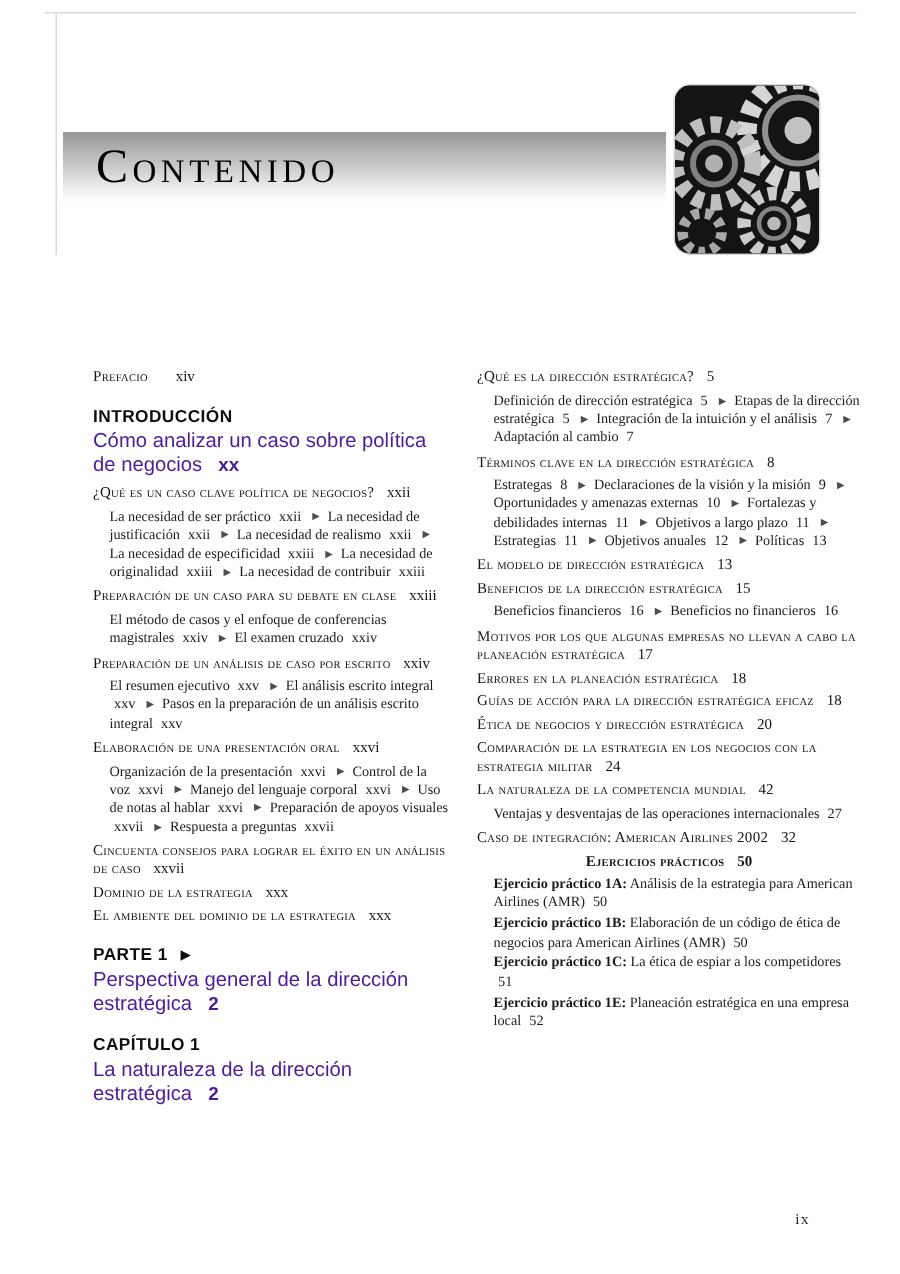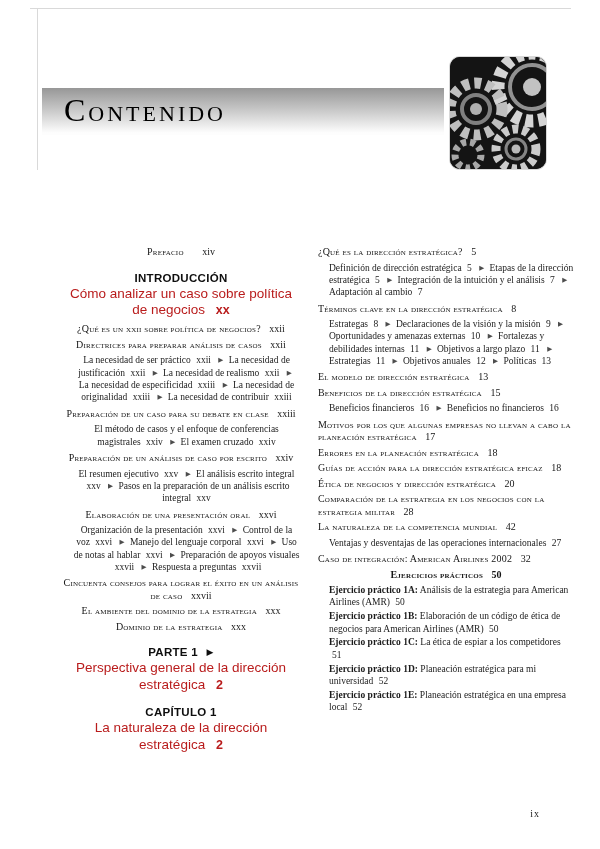--- a/index.html
+++ b/index.html
@@ -24,42 +24,42 @@
   .title-initial{font-size:32px;}
   .gears{
     position:absolute;left:450px;top:57px;width:96px;height:112px;
     border-radius:10px;overflow:hidden;background:#141414;
     box-shadow:0 0 0 1px #d8d8d8;
   }
 
   
   .columns{position:absolute;left:62px;top:243px;width:512px;display:flex;gap:18px;}
   .col{min-width:0;}
-  .col-left{width:238px;text-align:center;}
+  .col-left{width:238px;}
   .col-right{width:256px;}
 
   .toc-entry{font-size:10px;line-height:1.25;margin:3px 0;color:#151515;}
   .toc-entry .entry-text{font-variant:small-caps;letter-spacing:0.2px;}
   .toc-entry .pg{margin-left:6px;}
   .toc-entry.wide .pg{margin-left:16px;}
   .toc-entry.bold{font-weight:bold;text-align:center;}
 
   .toc-sub{font-size:9.5px;line-height:1.3;margin:1px 0 4px 11px;color:#1b1b1b;}
   .toc-sub .pg{margin-left:3px;}
   .tri{font-size:6.5px;color:#4d4d4d;margin:0 3px 0 5px;vertical-align:1px;}
 
   .toc-heading{
     font-family:"Liberation Sans","DejaVu Sans",sans-serif;font-weight:bold;
-    font-size:11.5px;letter-spacing:0.3px;color:#0e0e0e;margin:13px 12px 2px;
+    font-size:11.5px;letter-spacing:0.3px;color:#0e0e0e;margin:13px 0 2px;
   }
   .part-arrow{font-size:9px;margin-left:5px;vertical-align:1px;}
 
   .toc-subtitle{
     font-family:"Liberation Sans","DejaVu Sans",sans-serif;
-    font-size:13.5px;line-height:1.22;color:#b91c1c;margin:0 0 5px;
+    font-size:13.5px;line-height:1.22;color:#4c1d95;margin:0 0 5px;
   }
   .toc-subtitle .pg{margin-left:7px;font-weight:bold;font-size:12.5px;}
 
   .toc-exercises{font-size:9.5px;line-height:1.3;margin:0 0 4px 11px;font-family:Liberation Serif, serif;}
   .exercise{margin:0 0 1.5px;}
   .ex-label{font-weight:bold;}
   .exercise .pg{margin-left:3px;}
 
   .folio{
     position:absolute;right:60px;top:808px;
@@ -94,59 +94,57 @@
         <circle cx="18" cy="98" r="13" fill="none" stroke="#b5b5b5" stroke-width="7" stroke-dasharray="5 4"></circle>
       </g>
     </svg>
   </div>
 
   <div class="columns">
     <div class="col col-left">
         <div class="toc-entry wide"><span class="entry-text">Prefacio</span> <span class="pg">xiv</span></div>
         <div class="toc-heading"><span>INTRODUCCIÓN</span></div>
         <div class="toc-subtitle"><span>Cómo analizar un caso sobre política de negocios</span> <span class="pg">xx</span></div>
-        <div class="toc-entry"><span class="entry-text">¿Qué es un xxii sobre política de negocios?</span> <span class="pg">xxii</span></div>
-        <div class="toc-entry"><span class="entry-text">Directrices para preparar análisis de casos</span> <span class="pg">xxii</span></div>
+        <div class="toc-entry"><span class="entry-text">¿Qué es un caso clave política de negocios?</span> <span class="pg">xxii</span></div>
         <div class="toc-sub"><span class="sub-text">La necesidad de ser práctico</span> <span class="pg">xxii</span> <span class="tri">▶</span> <span class="sub-text">La necesidad de justificación</span> <span class="pg">xxii</span> <span class="tri">▶</span> <span class="sub-text">La necesidad de realismo</span> <span class="pg">xxii</span> <span class="tri">▶</span> <span class="sub-text">La necesidad de especificidad</span> <span class="pg">xxiii</span> <span class="tri">▶</span> <span class="sub-text">La necesidad de originalidad</span> <span class="pg">xxiii</span> <span class="tri">▶</span> <span class="sub-text">La necesidad de contribuir</span> <span class="pg">xxiii</span></div>
         <div class="toc-entry"><span class="entry-text">Preparación de un caso para su debate en clase</span> <span class="pg">xxiii</span></div>
         <div class="toc-sub"><span class="sub-text">El método de casos y el enfoque de conferencias magistrales</span> <span class="pg">xxiv</span> <span class="tri">▶</span> <span class="sub-text">El examen cruzado</span> <span class="pg">xxiv</span></div>
         <div class="toc-entry"><span class="entry-text">Preparación de un análisis de caso por escrito</span> <span class="pg">xxiv</span></div>
         <div class="toc-sub"><span class="sub-text">El resumen ejecutivo</span> <span class="pg">xxv</span> <span class="tri">▶</span> <span class="sub-text">El análisis escrito integral</span> <span class="pg">xxv</span> <span class="tri">▶</span> <span class="sub-text">Pasos en la preparación de un análisis escrito integral</span> <span class="pg">xxv</span></div>
         <div class="toc-entry"><span class="entry-text">Elaboración de una presentación oral</span> <span class="pg">xxvi</span></div>
         <div class="toc-sub"><span class="sub-text">Organización de la presentación</span> <span class="pg">xxvi</span> <span class="tri">▶</span> <span class="sub-text">Control de la voz</span> <span class="pg">xxvi</span> <span class="tri">▶</span> <span class="sub-text">Manejo del lenguaje corporal</span> <span class="pg">xxvi</span> <span class="tri">▶</span> <span class="sub-text">Uso de notas al hablar</span> <span class="pg">xxvi</span> <span class="tri">▶</span> <span class="sub-text">Preparación de apoyos visuales</span> <span class="pg">xxvii</span> <span class="tri">▶</span> <span class="sub-text">Respuesta a preguntas</span> <span class="pg">xxvii</span></div>
         <div class="toc-entry"><span class="entry-text">Cincuenta consejos para lograr el éxito en un análisis de caso</span> <span class="pg">xxvii</span></div>
+        <div class="toc-entry"><span class="entry-text">Dominio de la estrategia</span> <span class="pg">xxx</span></div>
         <div class="toc-entry"><span class="entry-text">El ambiente del dominio de la estrategia</span> <span class="pg">xxx</span></div>
-        <div class="toc-entry"><span class="entry-text">Dominio de la estrategia</span> <span class="pg">xxx</span></div>
         <div class="toc-heading"><span>PARTE 1</span> <span class="part-arrow">▶</span></div>
         <div class="toc-subtitle"><span>Perspectiva general de la dirección estratégica</span> <span class="pg">2</span></div>
         <div class="toc-heading"><span>CAPÍTULO 1</span></div>
         <div class="toc-subtitle"><span>La naturaleza de la dirección estratégica</span> <span class="pg">2</span></div>
       </div>
     <div class="col col-right">
         <div class="toc-entry"><span class="entry-text">¿Qué es la dirección estratégica?</span> <span class="pg">5</span></div>
         <div class="toc-sub"><span class="sub-text">Definición de dirección estratégica</span> <span class="pg">5</span> <span class="tri">▶</span> <span class="sub-text">Etapas de la dirección estratégica</span> <span class="pg">5</span> <span class="tri">▶</span> <span class="sub-text">Integración de la intuición y el análisis</span> <span class="pg">7</span> <span class="tri">▶</span> <span class="sub-text">Adaptación al cambio</span> <span class="pg">7</span></div>
         <div class="toc-entry"><span class="entry-text">Términos clave en la dirección estratégica</span> <span class="pg">8</span></div>
         <div class="toc-sub"><span class="sub-text">Estrategas</span> <span class="pg">8</span> <span class="tri">▶</span> <span class="sub-text">Declaraciones de la visión y la misión</span> <span class="pg">9</span> <span class="tri">▶</span> <span class="sub-text">Oportunidades y amenazas externas</span> <span class="pg">10</span> <span class="tri">▶</span> <span class="sub-text">Fortalezas y debilidades internas</span> <span class="pg">11</span> <span class="tri">▶</span> <span class="sub-text">Objetivos a largo plazo</span> <span class="pg">11</span> <span class="tri">▶</span> <span class="sub-text">Estrategias</span> <span class="pg">11</span> <span class="tri">▶</span> <span class="sub-text">Objetivos anuales</span> <span class="pg">12</span> <span class="tri">▶</span> <span class="sub-text">Políticas</span> <span class="pg">13</span></div>
         <div class="toc-entry"><span class="entry-text">El modelo de dirección estratégica</span> <span class="pg">13</span></div>
         <div class="toc-entry"><span class="entry-text">Beneficios de la dirección estratégica</span> <span class="pg">15</span></div>
         <div class="toc-sub"><span class="sub-text">Beneficios financieros</span> <span class="pg">16</span> <span class="tri">▶</span> <span class="sub-text">Beneficios no financieros</span> <span class="pg">16</span></div>
         <div class="toc-entry"><span class="entry-text">Motivos por los que algunas empresas no llevan a cabo la planeación estratégica</span> <span class="pg">17</span></div>
         <div class="toc-entry"><span class="entry-text">Errores en la planeación estratégica</span> <span class="pg">18</span></div>
         <div class="toc-entry"><span class="entry-text">Guías de acción para la dirección estratégica eficaz</span> <span class="pg">18</span></div>
         <div class="toc-entry"><span class="entry-text">Ética de negocios y dirección estratégica</span> <span class="pg">20</span></div>
-        <div class="toc-entry"><span class="entry-text">Comparación de la estrategia en los negocios con la estrategia militar</span> <span class="pg">28</span></div>
+        <div class="toc-entry"><span class="entry-text">Comparación de la estrategia en los negocios con la estrategia militar</span> <span class="pg">24</span></div>
         <div class="toc-entry"><span class="entry-text">La naturaleza de la competencia mundial</span> <span class="pg">42</span></div>
         <div class="toc-sub"><span class="sub-text">Ventajas y desventajas de las operaciones internacionales</span> <span class="pg">27</span></div>
         <div class="toc-entry"><span class="entry-text">Caso de integración: American Airlines 2002</span> <span class="pg">32</span></div>
         <div class="toc-entry bold"><span class="entry-text">Ejercicios prácticos</span> <span class="pg">50</span></div>
         <div class="toc-exercises">
           <div class="exercise"><span class="ex-label">Ejercicio práctico 1A:</span> <span>Análisis de la estrategia para American Airlines (AMR)</span> <span class="pg">50</span></div>
           <div class="exercise"><span class="ex-label">Ejercicio práctico 1B:</span> <span>Elaboración de un código de ética de negocios para American Airlines (AMR)</span> <span class="pg">50</span></div>
           <div class="exercise"><span class="ex-label">Ejercicio práctico 1C:</span> <span>La ética de espiar a los competidores</span> <span class="pg">51</span></div>
-          <div class="exercise"><span class="ex-label">Ejercicio práctico 1D:</span> <span>Planeación estratégica para mi universidad</span> <span class="pg">52</span></div>
           <div class="exercise"><span class="ex-label">Ejercicio práctico 1E:</span> <span>Planeación estratégica en una empresa local</span> <span class="pg">52</span></div>
         </div>
       </div>
   </div>
 
   <div class="folio">ix</div>
 
 </div>
 
 </body></html>

